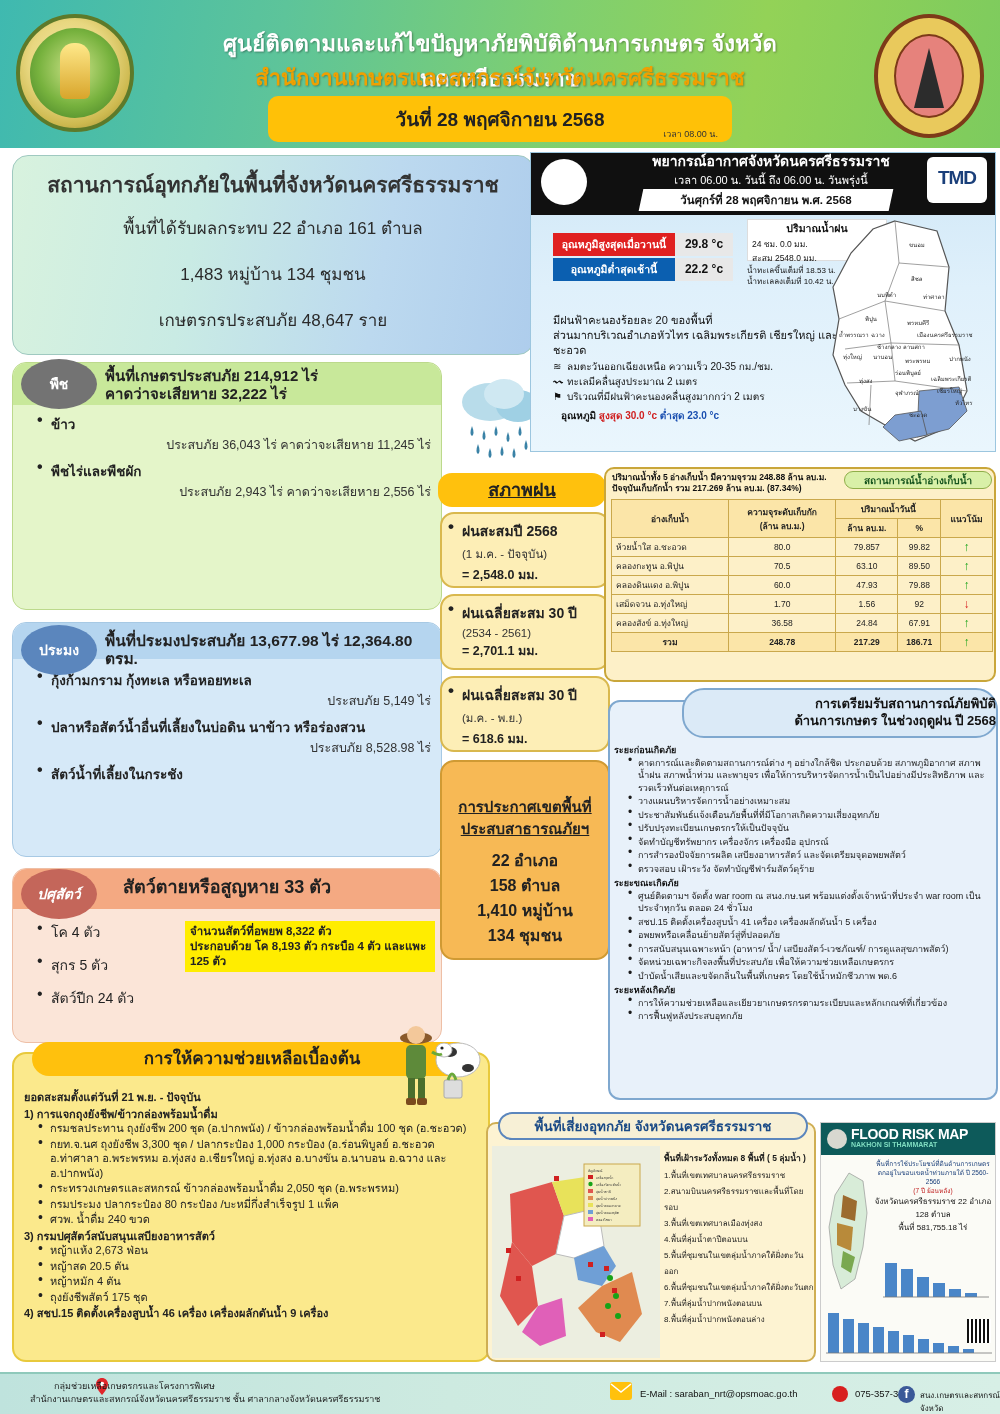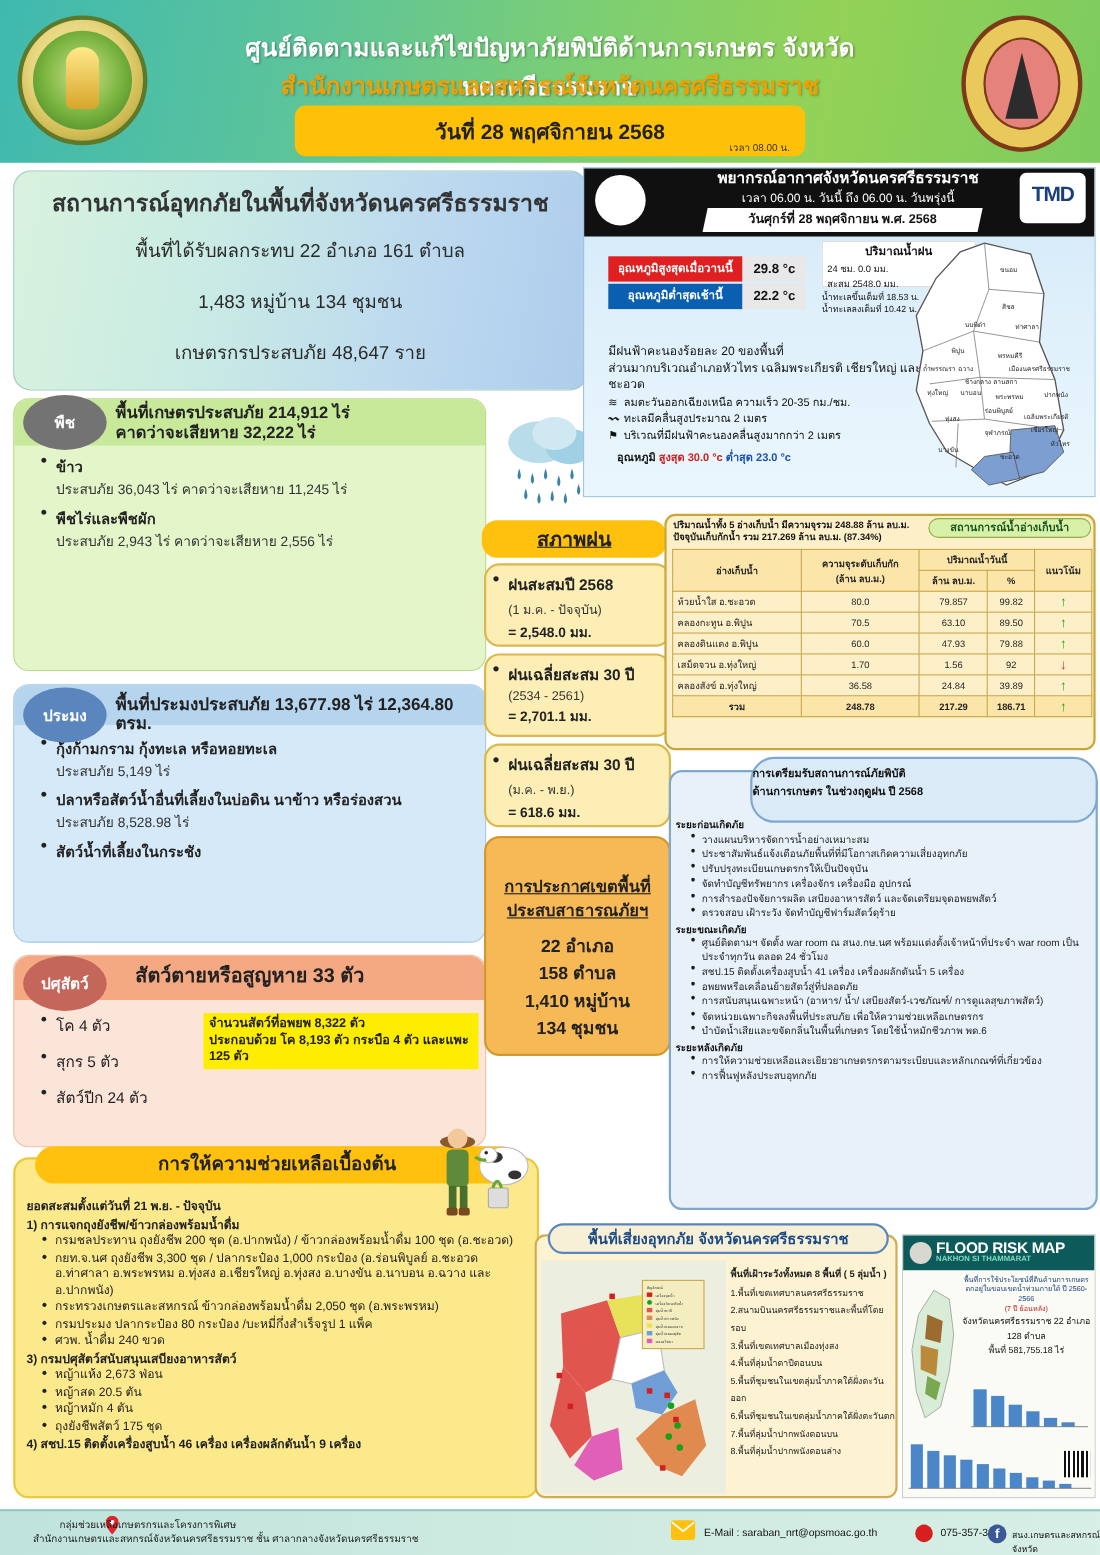--- a/index.html
+++ b/index.html
@@ -85,34 +85,34 @@
   .badge {
     position:absolute; left:8px; top:-4px; width:76px; height:50px; border-radius:50%;
     display:flex; align-items:center; justify-content:center;
     font-size:14px; font-weight:bold; color:#fff; z-index:3;
   }
   .sec-head-txt { position:absolute; left:92px; top:4px; font-size:15px; font-weight:bold; color:#222; line-height:18px;}
   ul.items { position:absolute; left:22px; top:46px; right:10px; list-style:none; }
   ul.items li { margin-bottom:2px; }
   .bullet { position:relative; padding-left:16px; font-size:13.5px; font-weight:bold; color:#222; }
   .bullet:before { content:"•"; position:absolute; left:2px; top:-2px; font-size:16px; }
-  .subline { padding-left:16px; font-size:12.5px; color:#333; margin-bottom:5px; }
+  .subline { padding-left:16px; font-size:12.5px; color:#333; margin-bottom:5px;text-align:right; }
 
   
   .sec-plant { left:12px; top:362px; width:430px; height:248px; background:#e4f5c9; border:1px solid #bcd98c; }
   .sec-plant .sec-head { background:#c8e89a; }
   .sec-plant .badge { background:#737373; }
   
   .sec-fish { left:12px; top:622px; width:430px; height:235px; background:#d6e9f8; border:1px solid #a7c9e4; }
   .sec-fish .sec-head { background:#b5d5ef; }
   .sec-fish .badge { background:#5b86bd; }
   
   .sec-live { left:12px; top:868px; width:430px; height:175px; background:#fbe5d8; border:1px solid #eebfa6; }
   .sec-live .sec-head { background:#f4a982; }
-  .sec-live .badge { background:#c4665a; }
+  .sec-live .badge { background:#c4665a;font-style:italic; }
   .sec-live .sec-head-txt { left:110px; top:9px; font-size:18px; }
 
   .hl-box {
     position:absolute; left:172px; top:52px; width:250px; background:#ffed00;
     padding:3px 5px; font-size:11.5px; font-weight:bold; color:#222; line-height:15px;
   }
 
   
   .aid { position:absolute; left:12px; top:1052px; width:478px; height:310px;
     background:#fbe98c; border:2px solid #e8c93c; border-radius:14px; }
@@ -207,23 +207,23 @@
   table.restab tr.total td { font-weight:bold; background:#fbe5a8; }
   .up { color:#17a317; font-weight:bold; font-size:12px; }
   .down { color:#d81f1f; font-weight:bold; font-size:12px; }
 
   
   .prep {
     position:absolute; left:608px; top:700px; width:390px; height:400px;
     background:#e8f1fa; border:2px solid #7fa8cf; border-radius:12px;
   }
   .prep-head {
-    position:absolute; left:72px; top:-14px; width:316px; height:60px;
+    position:absolute; left:72px; top:-14px; width:316px; height:50px;
     background:#dbeaf7; border:2px solid #7fa8cf; border-radius:22px;
-    font-size:10px; font-weight:bold; color:#111; text-align:left; line-height:17px; padding-top:5px;
+    font-size:13px; font-weight:bold; color:#111; text-align:right; line-height:17px; padding-top:5px;
   }
   .prep-body { position:absolute; left:4px; top:40px; right:6px; font-size:9px; color:#1a1a1a; line-height:12.5px; }
   .prep-body .st { font-weight:bold; color:#111; margin-top:2px; }
   .prep-body ul { list-style:none; margin-left:14px; }
   .prep-body ul li { position:relative; padding-left:10px; margin-bottom:1px; }
   .prep-body ul li:before { content:"•"; position:absolute; left:0; top:-3px; font-size:12px; }
 
   
   .risk {
     position:absolute; left:486px; top:1122px; width:330px; height:240px;
@@ -572,21 +572,21 @@
         <td class="name">เสม็ดจวน อ.ทุ่งใหญ่</td>
         <td>1.70</td>
         <td>1.56</td>
         <td>92</td>
         <td><span class="down">↓</span></td>
       </tr>
       <tr>
         <td class="name">คลองสังข์ อ.ทุ่งใหญ่</td>
         <td>36.58</td>
         <td>24.84</td>
-        <td>39.89</td>
+        <td>67.91</td>
         <td><span class="up">↑</span></td>
       </tr>
       <tr class="total">
         <td>รวม</td>
         <td>248.78</td>
         <td>217.29</td>
         <td>186.71</td>
         <td><span class="up">↑</span></td>
       </tr>
     </tbody>
@@ -594,20 +594,21 @@
 </div>
 
 <div class="prep">
   <div class="prep-head">
     <div>การเตรียมรับสถานการณ์ภัยพิบัติ</div>
     <div>ด้านการเกษตร ในช่วงฤดูฝน ปี 2568</div>
   </div>
   <div class="prep-body">
     <div class="st">ระยะก่อนเกิดภัย</div>
     <ul>
+      <li>คาดการณ์และติดตามสถานการณ์ต่าง ๆ อย่างใกล้ชิด ประกอบด้วย สภาพภูมิอากาศ สภาพน้ำฝน สภาพน้ำท่วม และพายุจร เพื่อให้การบริหารจัดการน้ำเป็นไปอย่างมีประสิทธิภาพ และรวดเร็วทันต่อเหตุการณ์</li>
       <li>วางแผนบริหารจัดการน้ำอย่างเหมาะสม</li>
       <li>ประชาสัมพันธ์แจ้งเตือนภัยพื้นที่ที่มีโอกาสเกิดความเสี่ยงอุทกภัย</li>
       <li>ปรับปรุงทะเบียนเกษตรกรให้เป็นปัจจุบัน</li>
       <li>จัดทำบัญชีทรัพยากร เครื่องจักร เครื่องมือ อุปกรณ์</li>
       <li>การสำรองปัจจัยการผลิต เสบียงอาหารสัตว์ และจัดเตรียมจุดอพยพสัตว์</li>
       <li>ตรวจสอบ เฝ้าระวัง จัดทำบัญชีฟาร์มสัตว์ดุร้าย</li>
     </ul>
     <div class="st">ระยะขณะเกิดภัย</div>
     <ul>
       <li>ศูนย์ติดตามฯ จัดตั้ง war room ณ สนง.กษ.นศ พร้อมแต่งตั้งเจ้าหน้าที่ประจำ war room เป็นประจำทุกวัน ตลอด 24 ชั่วโมง</li>

